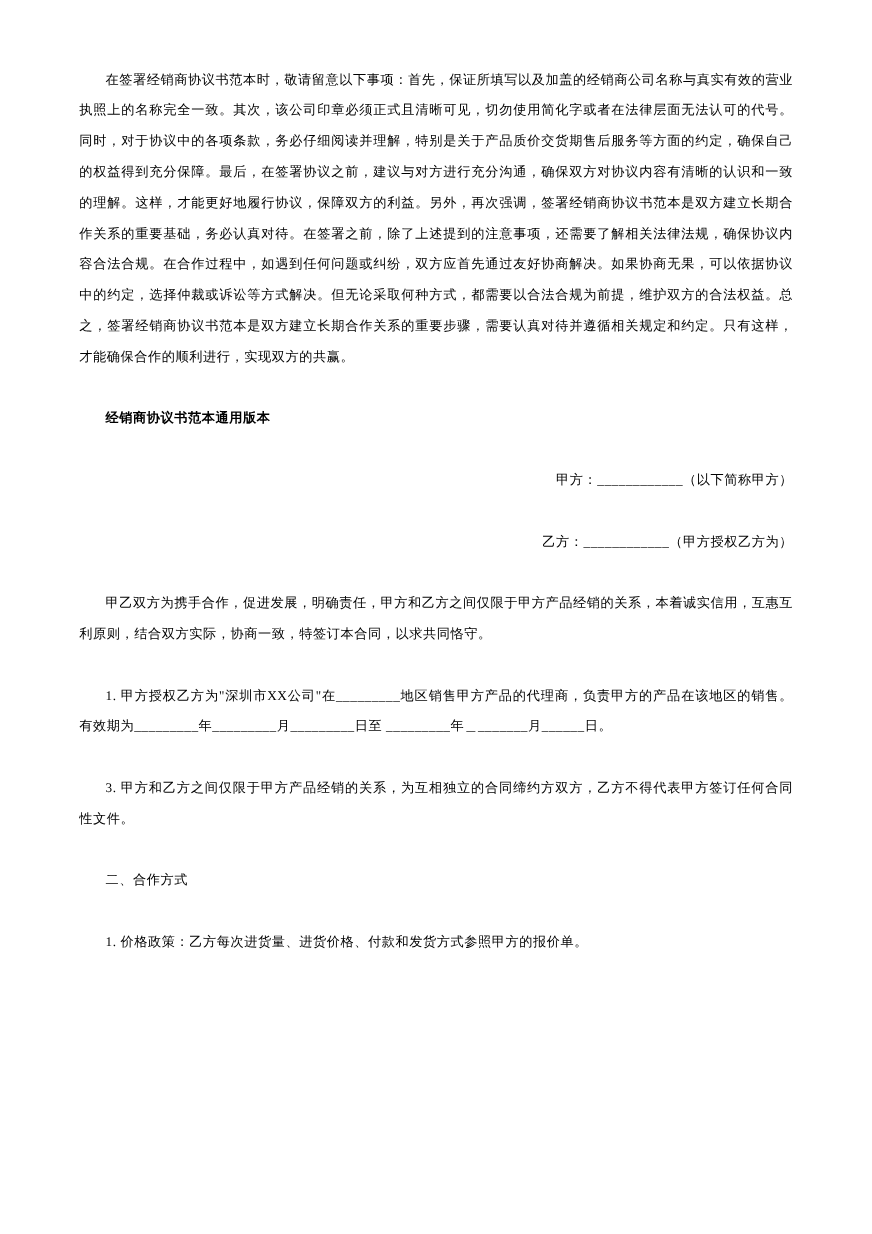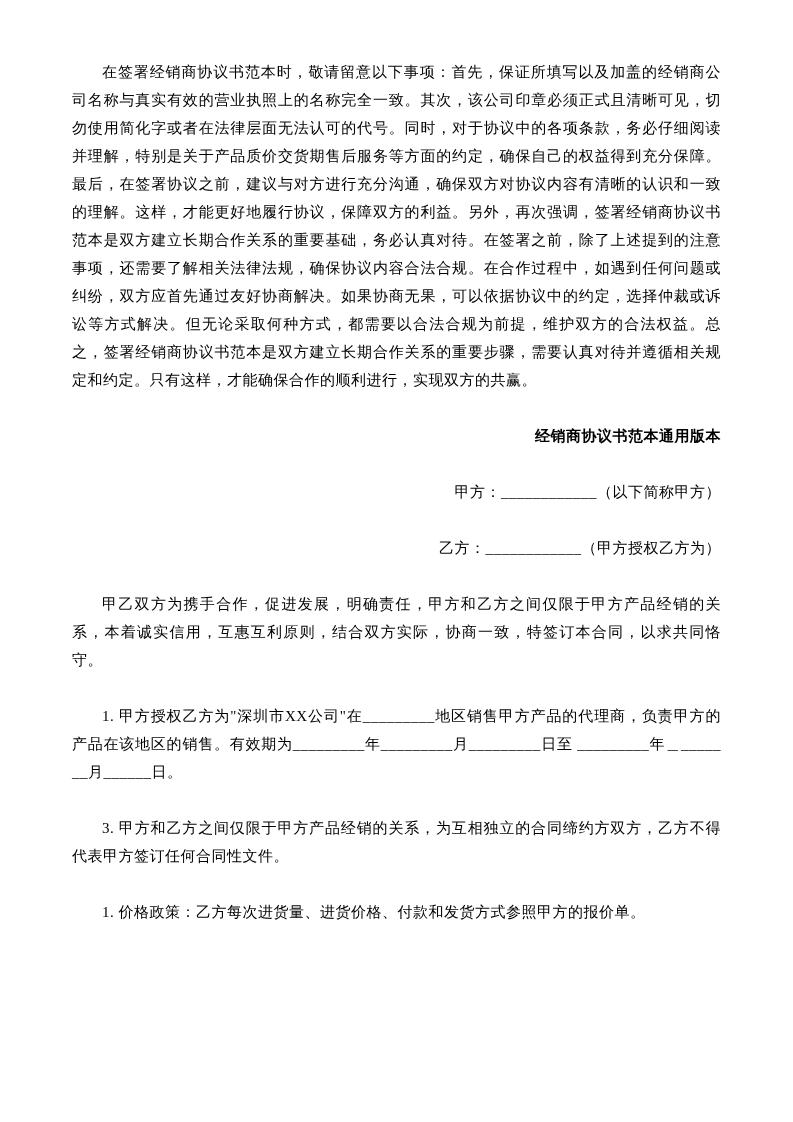--- a/index.html
+++ b/index.html
@@ -16,49 +16,50 @@
     width: 793px;
     height: 1122px;
     margin: 0 auto;
     background: #ffffff;
     box-sizing: border-box;
     padding: 58px 72px 36px 72px;
     overflow: hidden;
   }
   .para {
     margin: 0 0 28px 0;
-    font-size: 15px;
+    font-size: 12px;
     line-height: 28px;
     text-align: justify;
     text-indent: 2em;
     letter-spacing: 0.5px;
     word-break: break-all;
     overflow-wrap: break-word;
   }
   .para:last-child {
     margin-bottom: 0;
   }
   .para.heading {
     font-weight: bold;
-    text-align: right;
+    text-align: left;
   }
   .para.section {
     text-align: left;
   }
   .para.field {
     text-align: right;
   }
 </style>
 </head>
 <body>
 
 <div class="page">
   <div id="doc-body">
       <p class="para body">在签署经销商协议书范本时，敬请留意以下事项：首先，保证所填写以及加盖的经销商公司名称与真实有效的营业执照上的名称完全一致。其次，该公司印章必须正式且清晰可见，切勿使用简化字或者在法律层面无法认可的代号。同时，对于协议中的各项条款，务必仔细阅读并理解，特别是关于产品质价交货期售后服务等方面的约定，确保自己的权益得到充分保障。最后，在签署协议之前，建议与对方进行充分沟通，确保双方对协议内容有清晰的认识和一致的理解。这样，才能更好地履行协议，保障双方的利益。另外，再次强调，签署经销商协议书范本是双方建立长期合作关系的重要基础，务必认真对待。在签署之前，除了上述提到的注意事项，还需要了解相关法律法规，确保协议内容合法合规。在合作过程中，如遇到任何问题或纠纷，双方应首先通过友好协商解决。如果协商无果，可以依据协议中的约定，选择仲裁或诉讼等方式解决。但无论采取何种方式，都需要以合法合规为前提，维护双方的合法权益。总之，签署经销商协议书范本是双方建立长期合作关系的重要步骤，需要认真对待并遵循相关规定和约定。只有这样，才能确保合作的顺利进行，实现双方的共赢。</p>
       <p class="para heading">经销商协议书范本通用版本</p>
       <p class="para field">甲方：____________（以下简称甲方）</p>
       <p class="para field">乙方：____________（甲方授权乙方为）</p>
       <p class="para body">甲乙双方为携手合作，促进发展，明确责任，甲方和乙方之间仅限于甲方产品经销的关系，本着诚实信用，互惠互利原则，结合双方实际，协商一致，特签订本合同，以求共同恪守。</p>
       <p class="para body">1. 甲方授权乙方为"深圳市XX公司"在_________地区销售甲方产品的代理商，负责甲方的产品在该地区的销售。有效期为_________年_________月_________日至 _________年＿_______月______日。</p>
       <p class="para body">3. 甲方和乙方之间仅限于甲方产品经销的关系，为互相独立的合同缔约方双方，乙方不得代表甲方签订任何合同性文件。</p>
+      <p class="para section">二、合作方式</p>
       <p class="para body">1. 价格政策：乙方每次进货量、进货价格、付款和发货方式参照甲方的报价单。</p>
     </div>
 </div>
 
 </body></html>

